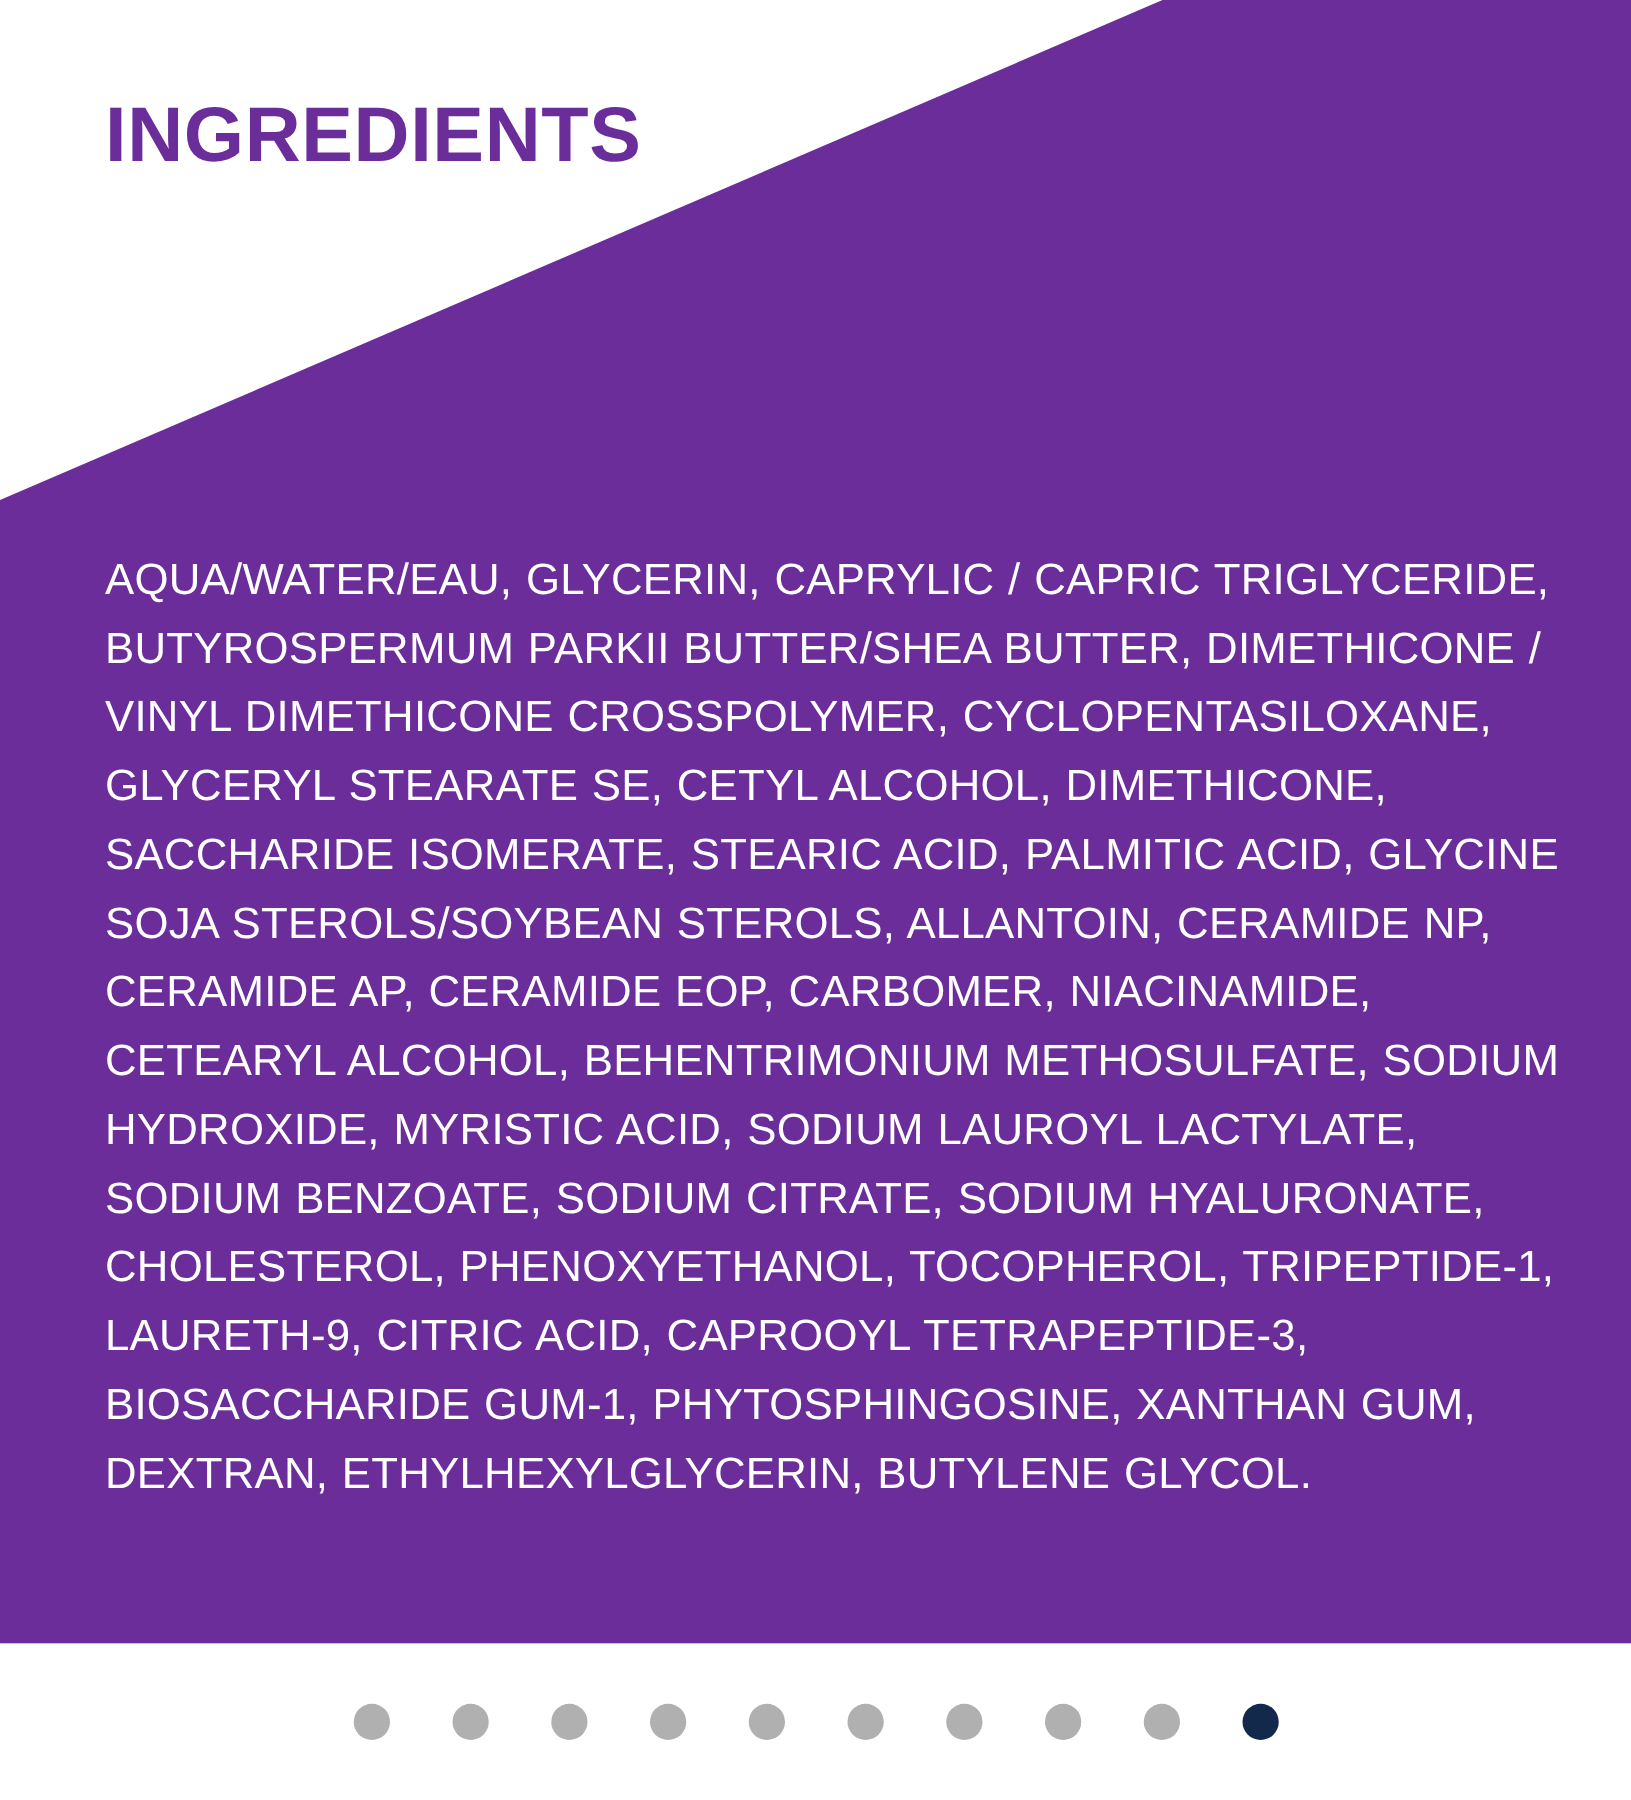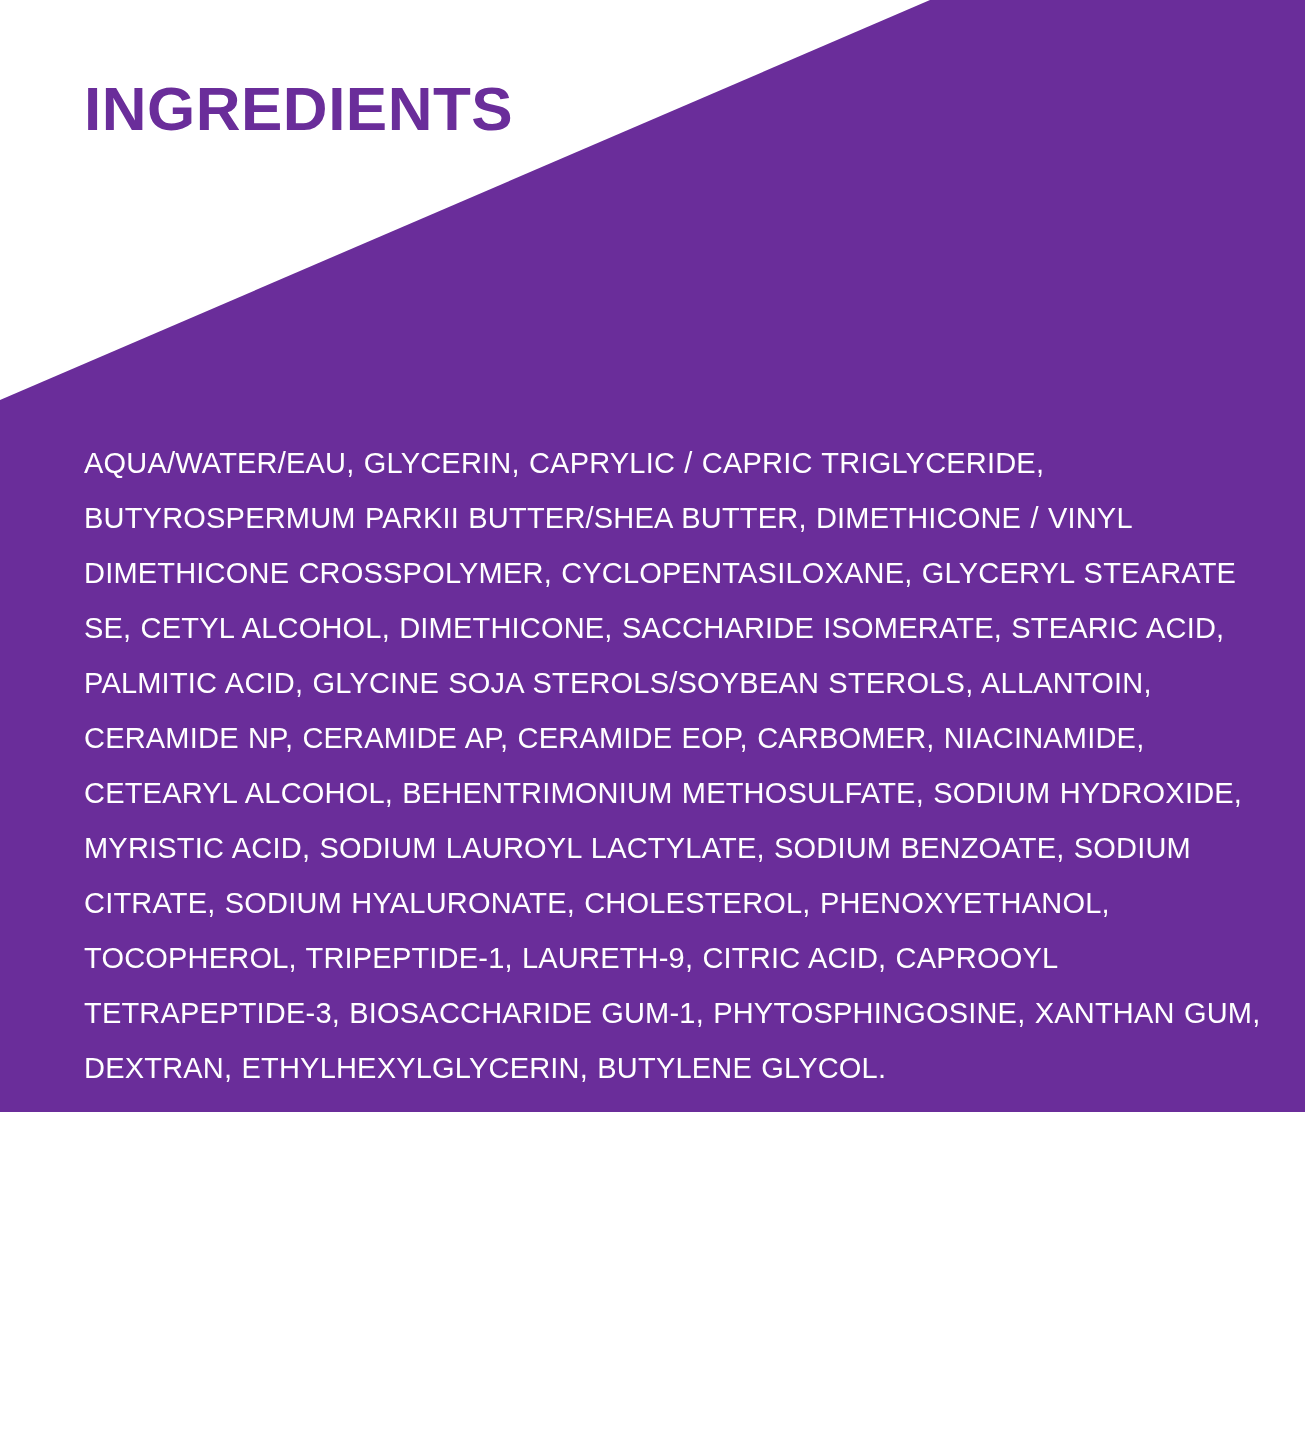--- a/index.html
+++ b/index.html
@@ -7,21 +7,21 @@
   html, body {
     width: 1305px;
     height: 1440px;
     background: #ffffff;
     font-family: "Liberation Sans", sans-serif;
   }
 
   #page {
     position: relative;
     width: 1305px;
-    height: 1112px;
+    height: 1440px;
     background: #ffffff;
     overflow: hidden;
   }
 
   
   .panel {
     position: absolute;
     left: 0;
     top: 0;
     width: 1305px;
@@ -44,21 +44,21 @@
     z-index: 5;
   }
 
   
   .ingredients {
     position: absolute;
     left: 84px;
     top: 436px;
     width: 1180px;
     color: #ffffff;
-    font-size: 29px;
+    font-size: 35px;
     line-height: 55px;
     letter-spacing: 0.2px;
     z-index: 5;
     word-spacing: 1px;
   }
 
   
   .dots {
     position: absolute;
     left: 0;

